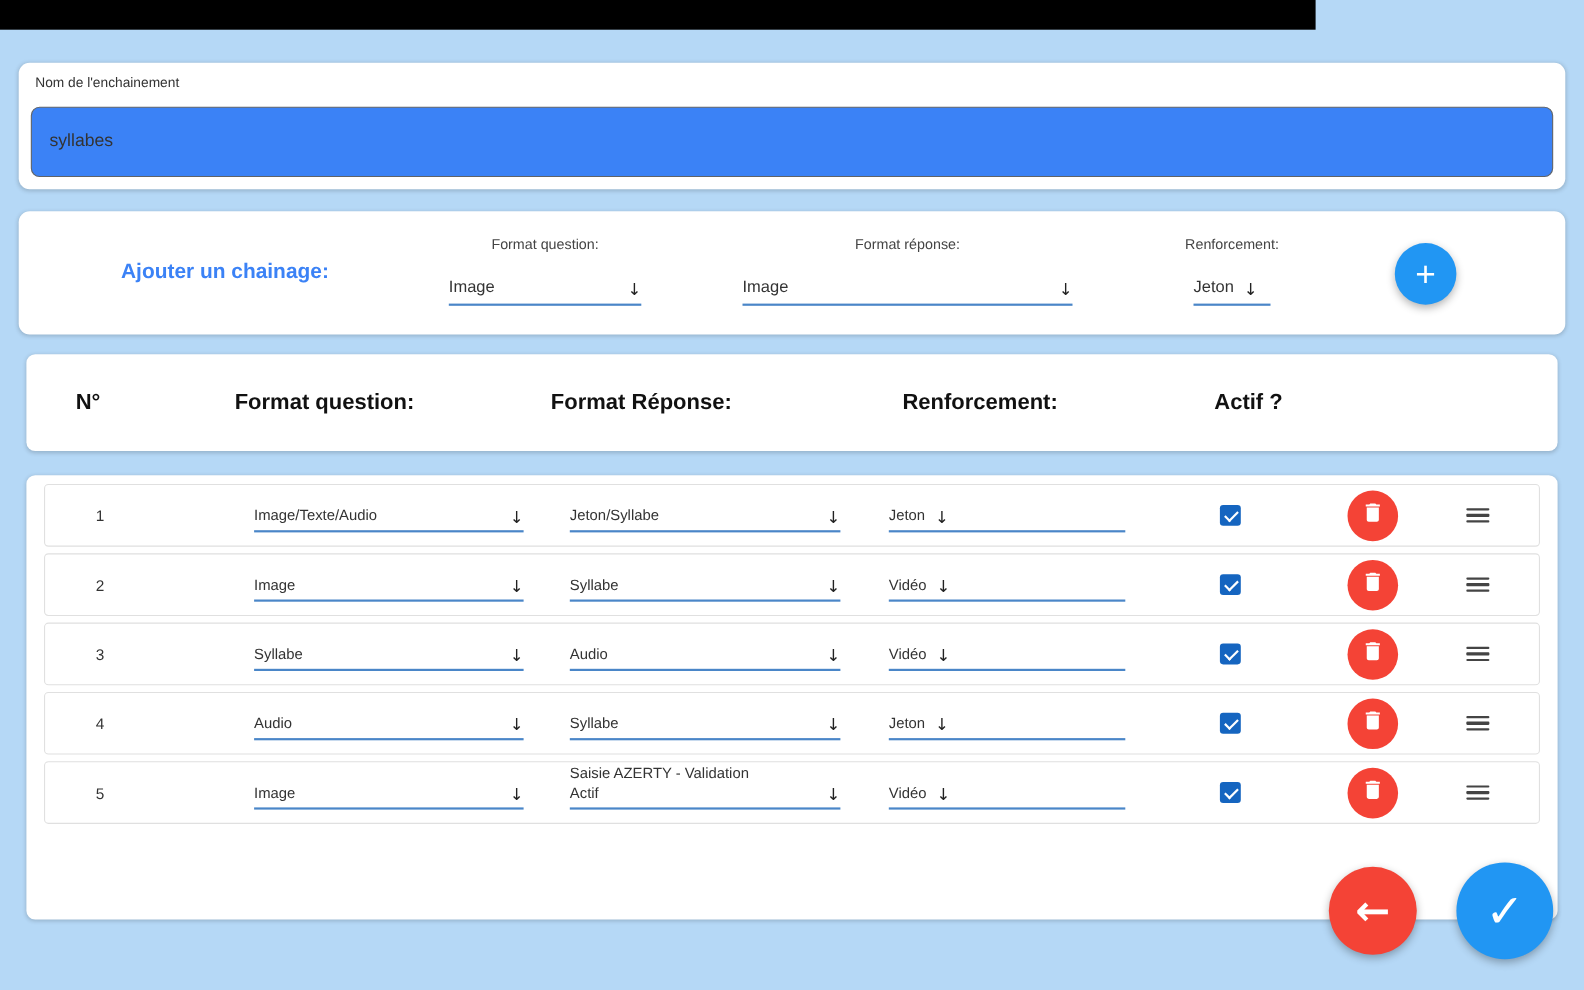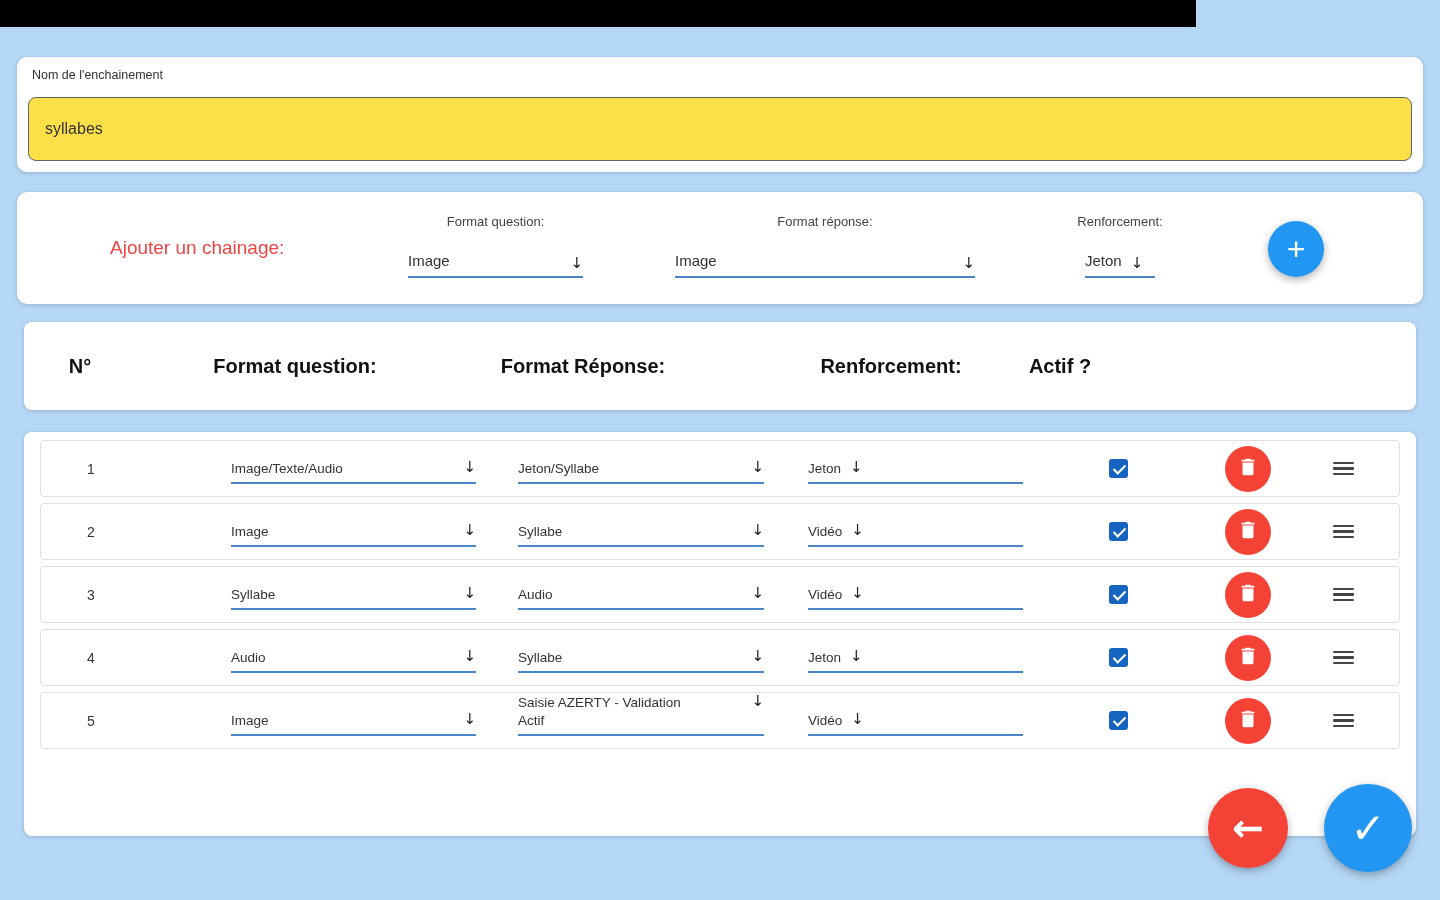--- a/index.html
+++ b/index.html
@@ -13,26 +13,26 @@
 
   .statusbar{position:absolute; left:0; top:0; width:1196px; height:27px; background:#000;}
 
   .card{position:absolute; background:#fff; border-radius:10px; box-shadow:0 1px 4px rgba(0,0,0,.18);}
 
   
   .name-card{left:17px; top:57px; width:1406px; height:115px;}
   .name-label{position:absolute; left:15px; top:11px; font-size:12.5px; color:#333;}
   .name-input{position:absolute; left:11px; top:40px; right:11px; height:64px;
     border:1.6px solid #5f6368; border-radius:8px; display:flex; align-items:center;
-    padding-left:16px; font-size:16px; color:#333; background:#fde047;}
+    padding-left:16px; font-size:16px; color:#333; background:#3b82f6;}
 
   
   .add-card{left:17px; top:192px; width:1406px; height:112px;}
   .add-title{position:absolute; left:93px; top:0; height:100%; display:flex; align-items:center;
-    font-size:19px; font-weight:400; color:#ef4444;}
+    font-size:19px; font-weight:700; color:#3b82f6;}
   .add-group{position:absolute; top:22px;}
   .add-group .dd-label{position:absolute; left:50%; transform:translateX(-50%); top:0;
     white-space:nowrap; font-size:13px; color:#444; text-align:center;}
   .add-group .dd{position:absolute; top:30px; left:0; right:0; height:34px;
     border-bottom:2px solid var(--underline); display:flex; align-items:flex-end;
     padding-bottom:5px; font-size:15px; color:#333; cursor:pointer;}
   .dd.spread{justify-content:space-between;gap:44px;}
   .dd.inline{justify-content:flex-start; gap:9px;}
   .g-question{left:391px; width:175px;}
   .g-reponse{left:658px; width:300px;}
@@ -41,30 +41,30 @@
   .fab{border-radius:50%; display:flex; align-items:center; justify-content:center;
     color:#fff; cursor:pointer; box-shadow:0 3px 8px rgba(0,0,0,.3);}
   .fab-add{position:absolute; left:1251px; top:29px; width:56px; height:56px;
     background:var(--accent); font-size:32px; line-height:1;}
 
   
   .head-card{left:24px; top:322px; width:1392px; height:88px; border-radius:8px;}
   .head-cell{position:absolute; top:50%; transform:translate(-50%,-50%); white-space:nowrap;
     font-size:20px; font-weight:700; color:#111;}
   .h-num{left:56px;} .h-question{left:271px;} .h-reponse{left:559px;}
-  .h-renf{left:867px;} .h-actif{left:1036px;}
+  .h-renf{left:867px;} .h-actif{left:1111px;}
 
   
   .rows-card{left:24px; top:432px; width:1392px; height:404px; border-radius:8px; padding:8px 16px;}
   .row{position:relative; width:1360px; height:57px; border:1px solid #e0e0e0;
     border-radius:4px; margin-bottom:6px; background:#fff;}
   .row-num{position:absolute; left:0; top:0; width:100px; height:100%; display:flex;
     align-items:center; justify-content:center; font-size:14px; color:#333;}
   .row .dd{position:absolute; bottom:12px; border-bottom:2px solid var(--underline);
-    display:flex; padding-bottom:4px; font-size:13.5px; color:#333; cursor:pointer;}
+    display:flex; align-items:flex-end; padding-bottom:4px; font-size:13.5px; color:#333; cursor:pointer;}
   .r-question{left:190px; width:245px;}
   .r-reponse{left:477px; width:246px;}
   .r-renf{left:767px; width:215px;}
   .dd-text{max-width:200px; line-height:1.35;}
   .checkbox{position:absolute; left:1068px; top:50%; margin-top:-9.5px; width:19px; height:19px;
     background:var(--checkbox); border-radius:3px; cursor:pointer;}
   .checkbox::after{content:""; position:absolute; left:6.5px; top:2.5px; width:5px; height:10px;
     border:solid #fff; border-width:0 2.5px 2.5px 0; transform:rotate(45deg);}
   .delete-btn{position:absolute; left:1184px; top:50%; margin-top:-23px; width:46px; height:46px;
     background:var(--danger); border-radius:50%; display:flex; align-items:center;

